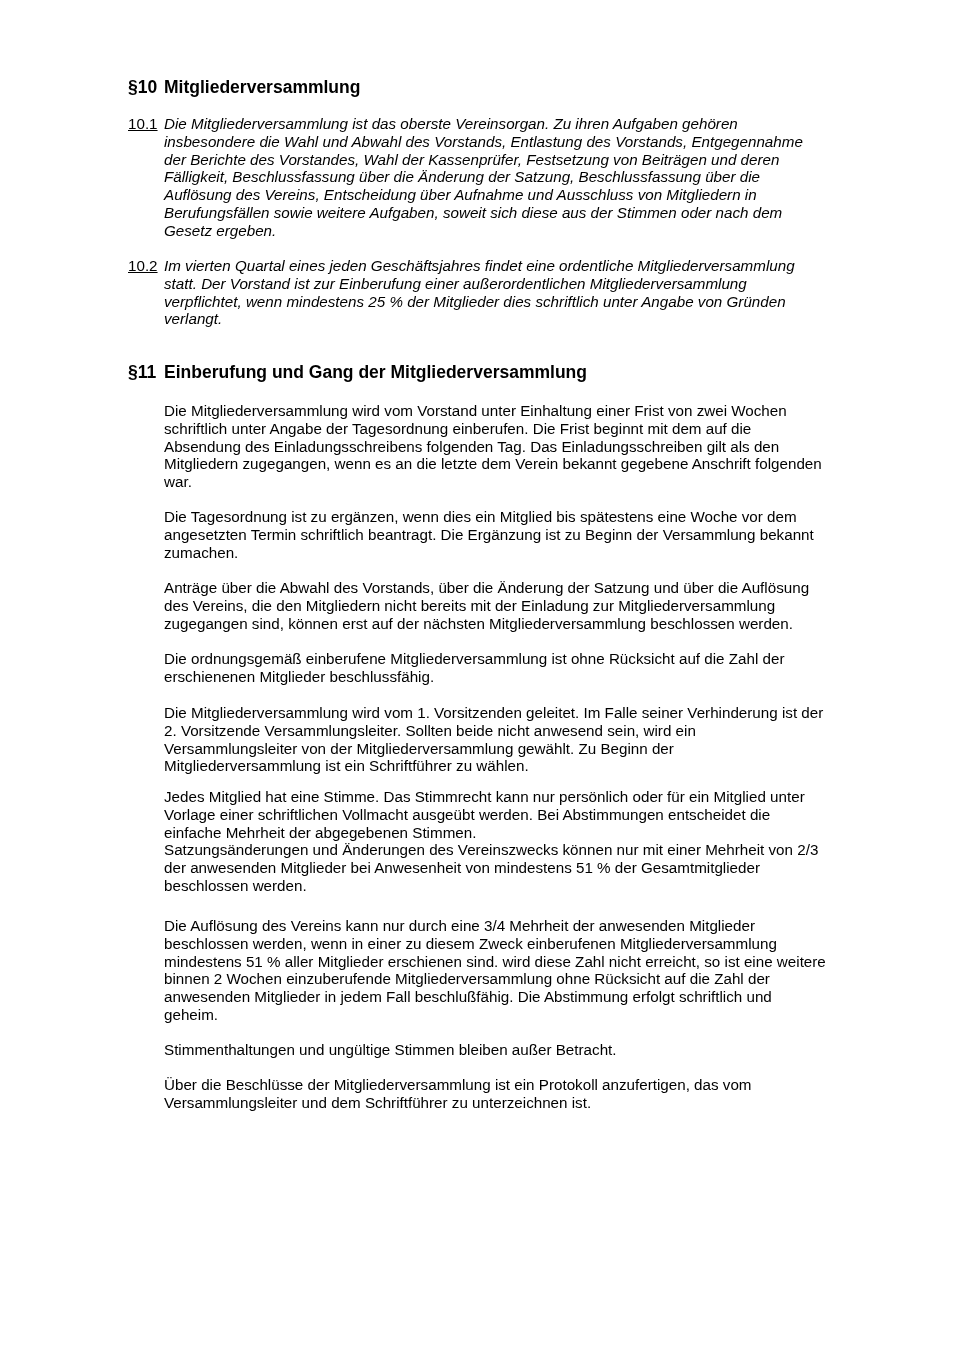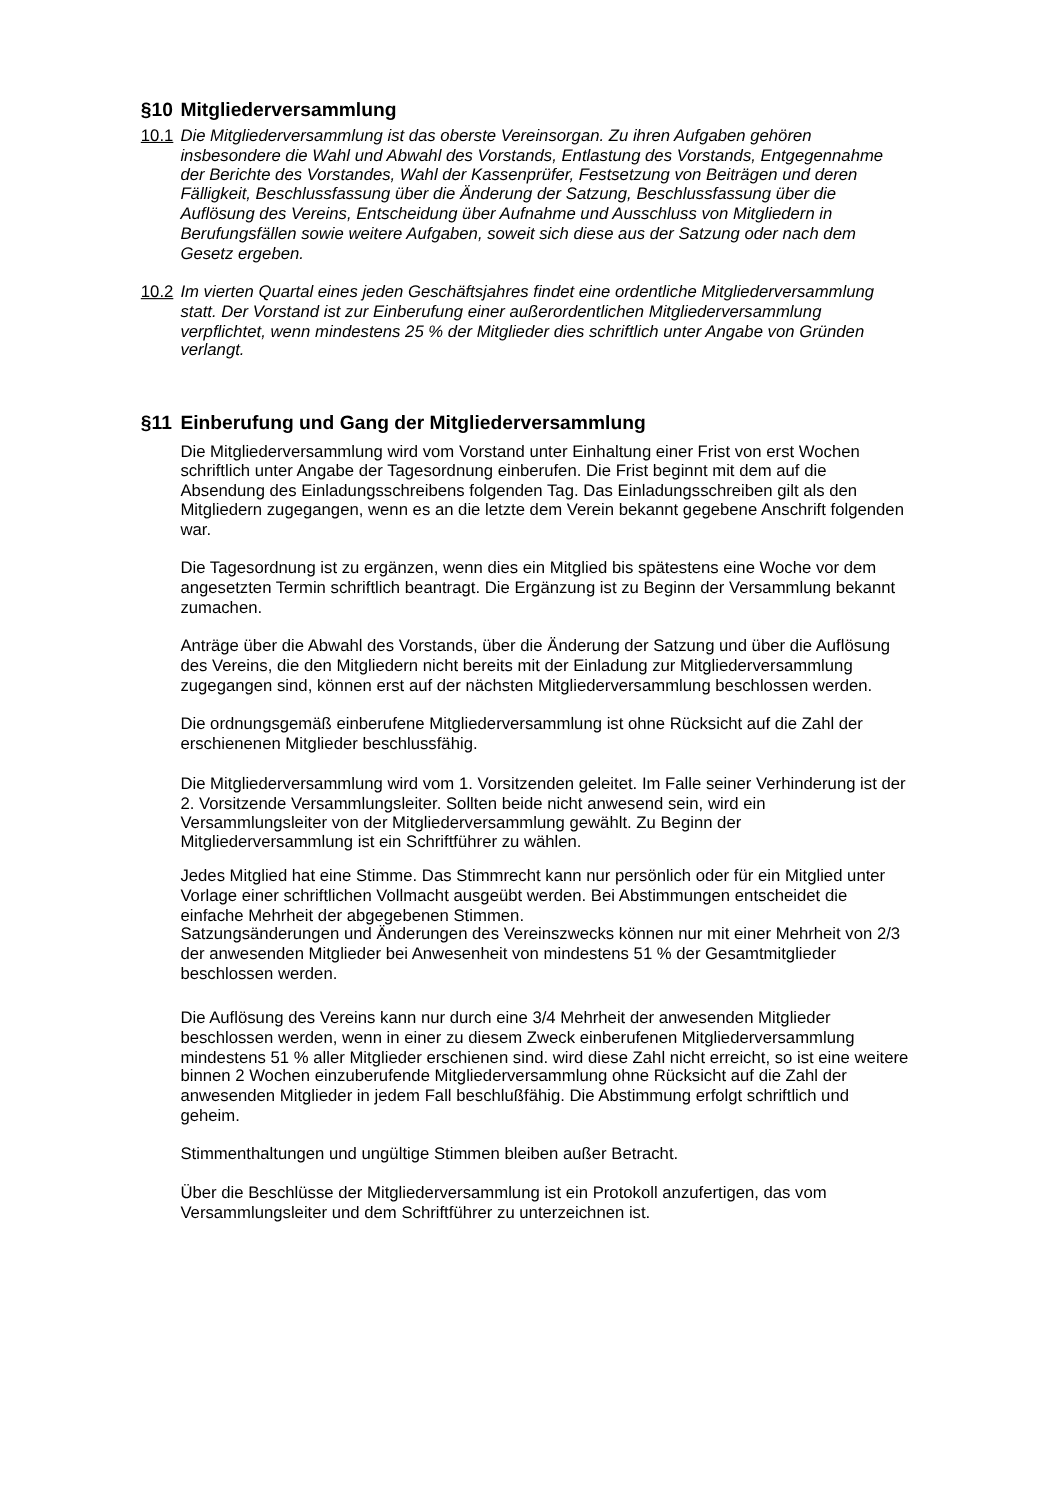--- a/index.html
+++ b/index.html
@@ -1,20 +1,20 @@
 <!DOCTYPE html>
 <html><head>
 <meta charset="utf-8">
 <style>
   html, body { margin: 0; padding: 0; background: #ffffff; }
   body { width: 960px; height: 1358px; position: relative; overflow: hidden;
          font-family: "Liberation Sans", sans-serif; color: #000; }
   .page { position: absolute; left: 0; top: 0; width: 960px; height: 1358px; }
   .heading { position: absolute; left: 128px; font-weight: bold; font-size: 17.5px; line-height: 20px; white-space: nowrap; }
-  .heading .num { display: inline-block; width: 36px; margin-top: 12px; }
+  .heading .num { display: inline-block; width: 36px; }
   .block { position: absolute; left: 128px; font-size: 15.2px; line-height: 17.8px; }
   .block .num { position: absolute; left: 0; top: 0; width: 36px; text-decoration: underline; }
   .block .lines { margin-left: 36px; font-style: italic; }
   .line { display: block; white-space: nowrap; }
   .para { position: absolute; left: 164px; font-size: 15.2px; line-height: 17.8px; }
 </style>
 </head>
 <body>
 
 <div class="page">
@@ -24,41 +24,41 @@
   </div>
 
   <div class="block" style="top:115px">
     <span class="num">10.1</span>
     <div class="lines">
       <span class="line">Die Mitgliederversammlung ist das oberste Vereinsorgan. Zu ihren Aufgaben gehören</span>
       <span class="line">insbesondere die Wahl und Abwahl des Vorstands, Entlastung des Vorstands, Entgegennahme</span>
       <span class="line">der Berichte des Vorstandes, Wahl der Kassenprüfer, Festsetzung von Beiträgen und deren</span>
       <span class="line">Fälligkeit, Beschlussfassung über die Änderung der Satzung, Beschlussfassung über die</span>
       <span class="line">Auflösung des Vereins, Entscheidung über Aufnahme und Ausschluss von Mitgliedern in</span>
-      <span class="line">Berufungsfällen sowie weitere Aufgaben, soweit sich diese aus der Satzung oder nach dem</span>
+      <span class="line">Berufungsfällen sowie weitere Aufgaben, soweit sich diese aus der Stimmen oder nach dem</span>
       <span class="line">Gesetz ergeben.</span>
     </div>
   </div>
 
   <div class="block" style="top:257px">
     <span class="num">10.2</span>
     <div class="lines">
       <span class="line">Im vierten Quartal eines jeden Geschäftsjahres findet eine ordentliche Mitgliederversammlung</span>
       <span class="line">statt. Der Vorstand ist zur Einberufung einer außerordentlichen Mitgliederversammlung</span>
       <span class="line">verpflichtet, wenn mindestens 25 % der Mitglieder dies schriftlich unter Angabe von Gründen</span>
       <span class="line">verlangt.</span>
     </div>
   </div>
 
   <div class="heading" style="top:362px">
     <span class="num">§11</span><span>Einberufung und Gang der Mitgliederversammlung</span>
   </div>
 
   <div class="para" style="top:402px">
-    <span class="line">Die Mitgliederversammlung wird vom Vorstand unter Einhaltung einer Frist von erst Wochen</span>
+    <span class="line">Die Mitgliederversammlung wird vom Vorstand unter Einhaltung einer Frist von zwei Wochen</span>
     <span class="line">schriftlich unter Angabe der Tagesordnung einberufen. Die Frist beginnt mit dem auf die</span>
     <span class="line">Absendung des Einladungsschreibens folgenden Tag. Das Einladungsschreiben gilt als den</span>
     <span class="line">Mitgliedern zugegangen, wenn es an die letzte dem Verein bekannt gegebene Anschrift folgenden</span>
     <span class="line">war.</span>
   </div>
 
   <div class="para" style="top:508px">
     <span class="line">Die Tagesordnung ist zu ergänzen, wenn dies ein Mitglied bis spätestens eine Woche vor dem</span>
     <span class="line">angesetzten Termin schriftlich beantragt. Die Ergänzung ist zu Beginn der Versammlung bekannt</span>
     <span class="line">zumachen.</span>

